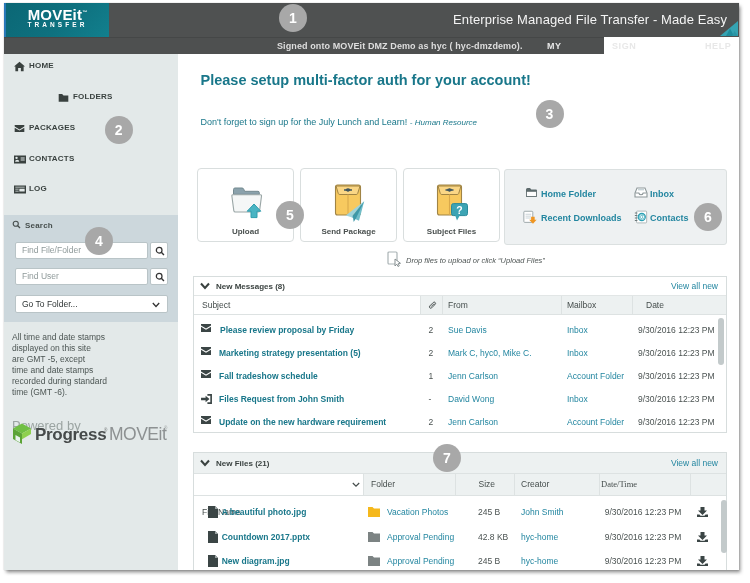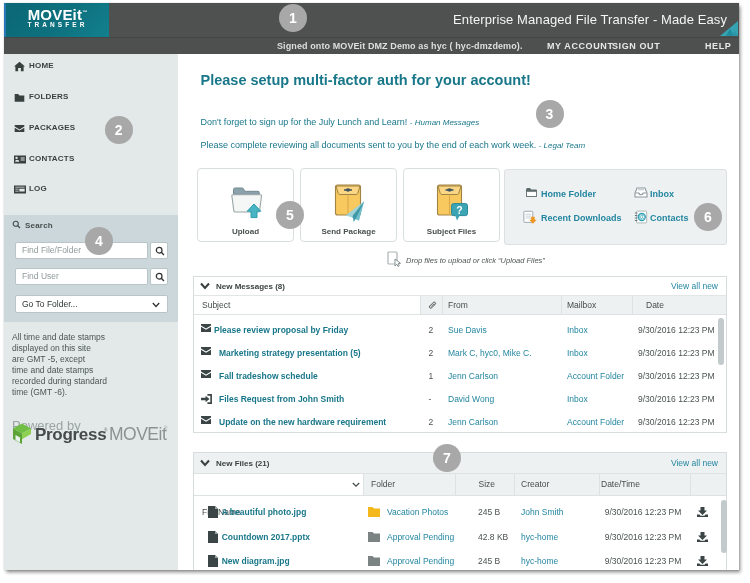--- a/index.html
+++ b/index.html
@@ -2,21 +2,21 @@
 <html><head>
 <meta charset="utf-8">
 <style>
 * { margin:0; padding:0; box-sizing:border-box; }
 html,body { width:750px; height:583px; background:#fff; font-family:"Liberation Sans",sans-serif; overflow:hidden; }
 .page { position:absolute; left:4px; top:3px; width:735px; height:567px; background:#fff;
   box-shadow:1.5px 2.5px 3.5px rgba(60,60,60,.6), 0 0 1px rgba(100,100,100,.4); }
 .abs { position:absolute; }
 
 .bar1 { position:absolute; left:0; top:0; width:735px; height:34px; background:#4f5151; }
-.bar2 { position:absolute; left:0; top:34px; width:735px; height:17px; background:#4e5050; border-top:1px solid #454747;}
+.bar2 { position:absolute; left:0; top:34px; width:600px; height:17px; background:#4e5050; border-top:1px solid #454747;}
 .logo { position:absolute; left:0; top:0; width:105px; height:34px;
   background:linear-gradient(135deg,#0b6775 0%,#0e717f 55%,#12808e 100%); border-left:2px solid #2878b8; }
 .logo .t1 { position:absolute; left:0; right:0; top:3px; text-align:center; color:#fff; font-size:15px; font-weight:bold; letter-spacing:.2px;}
 
 .logo .t2 { position:absolute; left:0; right:0; top:18px; text-align:center; color:#fff; font-size:6.5px; font-weight:bold; letter-spacing:3.1px; }
 .tagline { position:absolute; right:12px; top:0; height:34px; line-height:34px; color:#f4f4f4; font-size:13px; letter-spacing:.1px;}
 .corner { position:absolute; right:0; bottom:0; }
 .signed { position:absolute; left:273px; top:0; height:17px; line-height:17px; color:#dedede; font-size:9px; font-weight:bold; letter-spacing:.1px; }
 .b2nav { position:absolute; top:0; height:17px; line-height:16px; color:#e8e8e8; font-size:9px; font-weight:bold; letter-spacing:.6px;}
 
@@ -85,21 +85,21 @@
     <span class="b2nav" style="left:608px;text-align:center;">SIGN OUT</span>
     <span class="b2nav" style="left:701px;">HELP</span>
   </div>
   <div class="sidebar">
     <div class="mitem" style="top:2px;">
         <svg width="11" height="11" viewBox="0 0 16 16" fill="#39413f">
           <path d="M8 1L0 8h2v7h4v-5h4v5h4V8h2L8 1z"></path>
         </svg>
         <span>HOME</span>
       </div>
-    <div class="mitem" style="top:33px;">
+    <div class="mitem" style="top:33px;margin-left:44px;">
         <svg width="11" height="11" viewBox="0 0 16 16" fill="#39413f">
           <path d="M1 3h5l2 2h7v9H1V3z"></path>
         </svg>
         <span>FOLDERS</span>
       </div>
     <div class="mitem" style="top:64px;">
         <svg width="11" height="11" viewBox="0 0 16 16" fill="#39413f">
           <path d="M1 3h14v2L8 9.5 1 5V3zm0 4l7 4 7-4v6H1V7z"></path>
         </svg>
         <span>PACKAGES</span>
@@ -151,22 +151,21 @@
         <polygon points="3.5,12 8,14.6 8,19.5 3.5,17" fill="#e9f4ee"></polygon>
         <text x="23" y="16.5" font-family="Liberation Sans,sans-serif" font-size="17" font-weight="bold" fill="#464a4a" letter-spacing="-0.3">Progress</text>
         <text x="92" y="9" font-family="Liberation Sans,sans-serif" font-size="4.5" fill="#6a6e6e">®</text>
         <text x="97" y="16.5" font-family="Liberation Sans,sans-serif" font-size="17.5" fill="#8d9192" letter-spacing="-0.5">MOVEit</text>
         <text x="152" y="7" font-family="Liberation Sans,sans-serif" font-size="4.5" fill="#9b9f9f">®</text>
       </svg>
     </div>
   </div>
   <div class="main"></div>
   <div class="h1">Please setup multi-factor auth for your account!</div>
-  <div class="ann" style="top:113.5px;">Don't forget to sign up for the July Lunch and Learn! <i>- Human Messages</i></div>
-  <div class="ann" style="top:136.5px;">Please complete reviewing all documents sent to you by the end of each work week. <i>- Legal Team</i></div>
+  <div class="ann" style="top:113.5px;">Don't forget to sign up for the July Lunch and Learn! <i>- Human Resource</i></div>
 
   <div class="bigbtn" style="left:193px;">
     <svg style="position:absolute;left:33px;top:16px;" width="32" height="34" viewBox="0 0 32 34">
       <path d="M2.5 9.3 L2.5 4.5 Q2.5 3 4 3 L11 3 Q12.3 3 12.8 4.3 L13.6 6.3 L27 6.3 Q28.3 6.3 28.3 7.6 L28.3 9.3 Z" fill="#8ba2ac" stroke="#73898f" stroke-width="1"></path>
       <path d="M1.8 9.8 L29.4 9.8 Q30.7 9.8 30.5 11.2 L28.6 25.6 Q28.4 27 27 27 L4.4 27 Q3 27 2.8 25.6 L0.9 11.2 Q0.7 9.8 1.8 9.8 Z" fill="#f5f7f7" stroke="#9aa6a6" stroke-width="1.1"></path>
       <path d="M23 19 L29.8 26.2 L26 26.2 L26 32.6 L20 32.6 L20 26.2 L16.2 26.2 Z" fill="#49b4c3" stroke="#2e9dad" stroke-width="1"></path>
     </svg>
     <div class="lbl">Upload</div>
   </div>
   <div class="bigbtn" style="left:296px;">
@@ -246,21 +245,21 @@
       <div class="c" style="left:373px;">Mailbox</div>
       <div class="c" style="left:452px;">Date</div>
       <div class="vline" style="left:248.4px;"></div>
       <div class="vline" style="left:367px;"></div>
       <div class="vline" style="left:438.3px;"></div>
     </div>
     <div class="trow" style="top:44px;">
       <svg class="ic envic" style="left:7px;" width="10" height="8" viewBox="0 0 14 11">
           <path d="M0 0h14v2L7 6.3 0 2V0zm0 3.6l7 4.2 7-4.2V11H0V3.6z"></path>
         </svg>
-      <span class="tealb" style="position:absolute;left:20px;">Please review proposal by Friday</span>
+      <span class="tealb" style="position:absolute;left:26px;">Please review proposal by Friday</span>
       <span class="dk" style="position:absolute;left:234.5px;">2</span>
       <span class="teal" style="position:absolute;left:254px;">Sue Davis</span>
       <span class="teal" style="position:absolute;left:373px;">Inbox</span>
       <span class="dk" style="position:absolute;left:444px;">9/30/2016 12:23 PM</span>
     </div>
     <div class="trow" style="top:67px;">
       <svg class="ic envic" style="left:7px;" width="10" height="8" viewBox="0 0 14 11">
           <path d="M0 0h14v2L7 6.3 0 2V0zm0 3.6l7 4.2 7-4.2V11H0V3.6z"></path>
         </svg>
       <span class="tealb" style="position:absolute;left:25px;">Marketing strategy presentation (5)</span>
@@ -313,21 +312,21 @@
     </div>
     <div class="colhead" style="height:22px;">
       <div style="position:absolute;left:0;top:0;bottom:0;width:170px;background:#fff;border-right:1px solid #dde2e2;"></div>
       <div class="c" style="left:8px;line-height:21px;margin-top:28px;">File Name</div>
       <svg class="abs" style="left:158px;top:8px;" width="8" height="6" viewBox="0 0 10 7">
           <path d="M1 1l4 4 4-4" fill="none" stroke="#454d4c" stroke-width="1.5"></path>
         </svg>
       <div class="c" style="left:177px;line-height:21px;">Folder</div>
       <div class="c" style="left:284.5px;line-height:21px;">Size</div>
       <div class="c" style="left:327px;line-height:21px;">Creator</div>
-      <div class="c" style="left:407px;line-height:21px;">Date/Time</div>
+      <div class="c" style="left:407px;line-height:21px;font-family:Liberation Serif, serif;">Date/Time</div>
       <div class="vline" style="left:261.2px;"></div>
       <div class="vline" style="left:320px;"></div>
       <div class="vline" style="left:404.6px;"></div>
       <div class="vline" style="left:496px;"></div>
     </div>
     <div class="trow" style="top:50px;">
       <svg class="ic" style="left:14px;top:3px;" width="10" height="12" viewBox="0 0 10 12">
           <path d="M0 0 L7 0 L10 3 L10 12 L0 12 Z" fill="#3b4545"></path>
           <path d="M7 0 L7 3 L10 3 Z" fill="#9aa2a2"></path>
         </svg>

